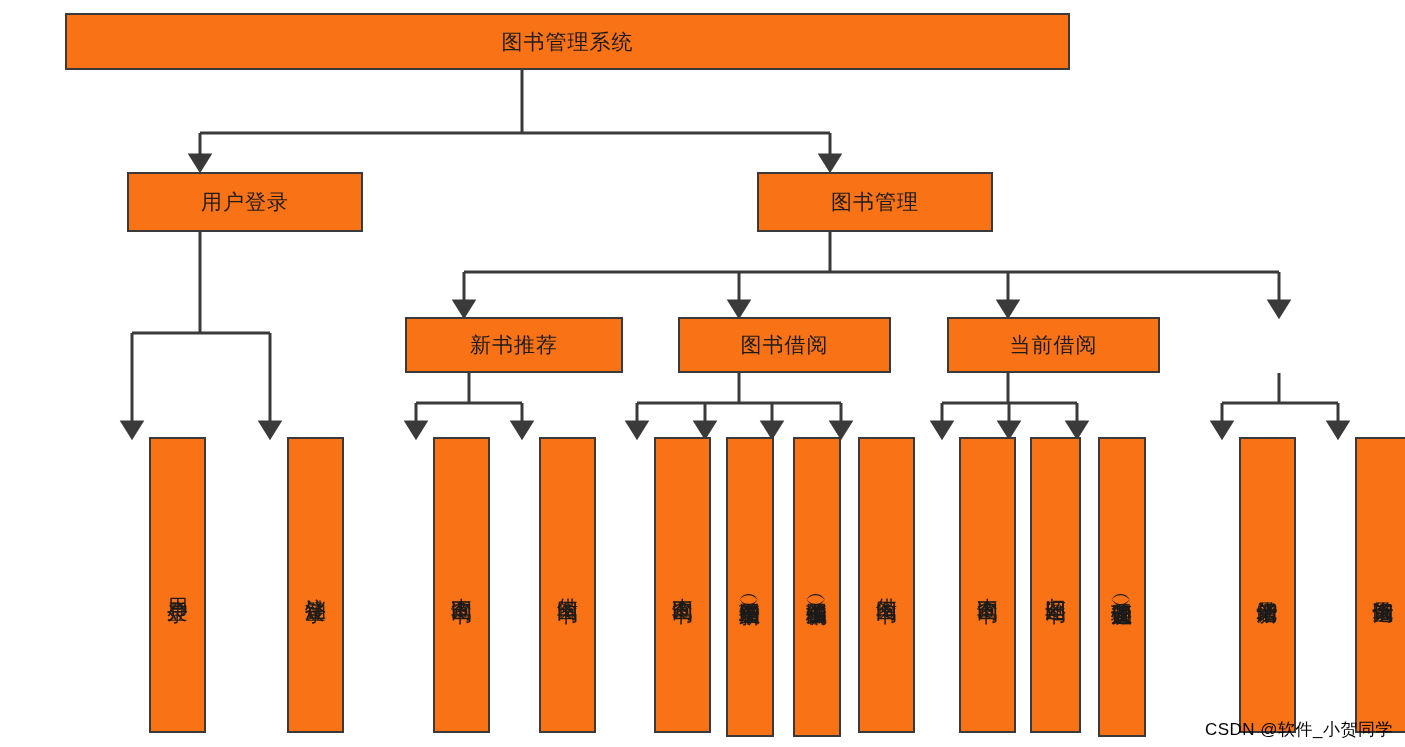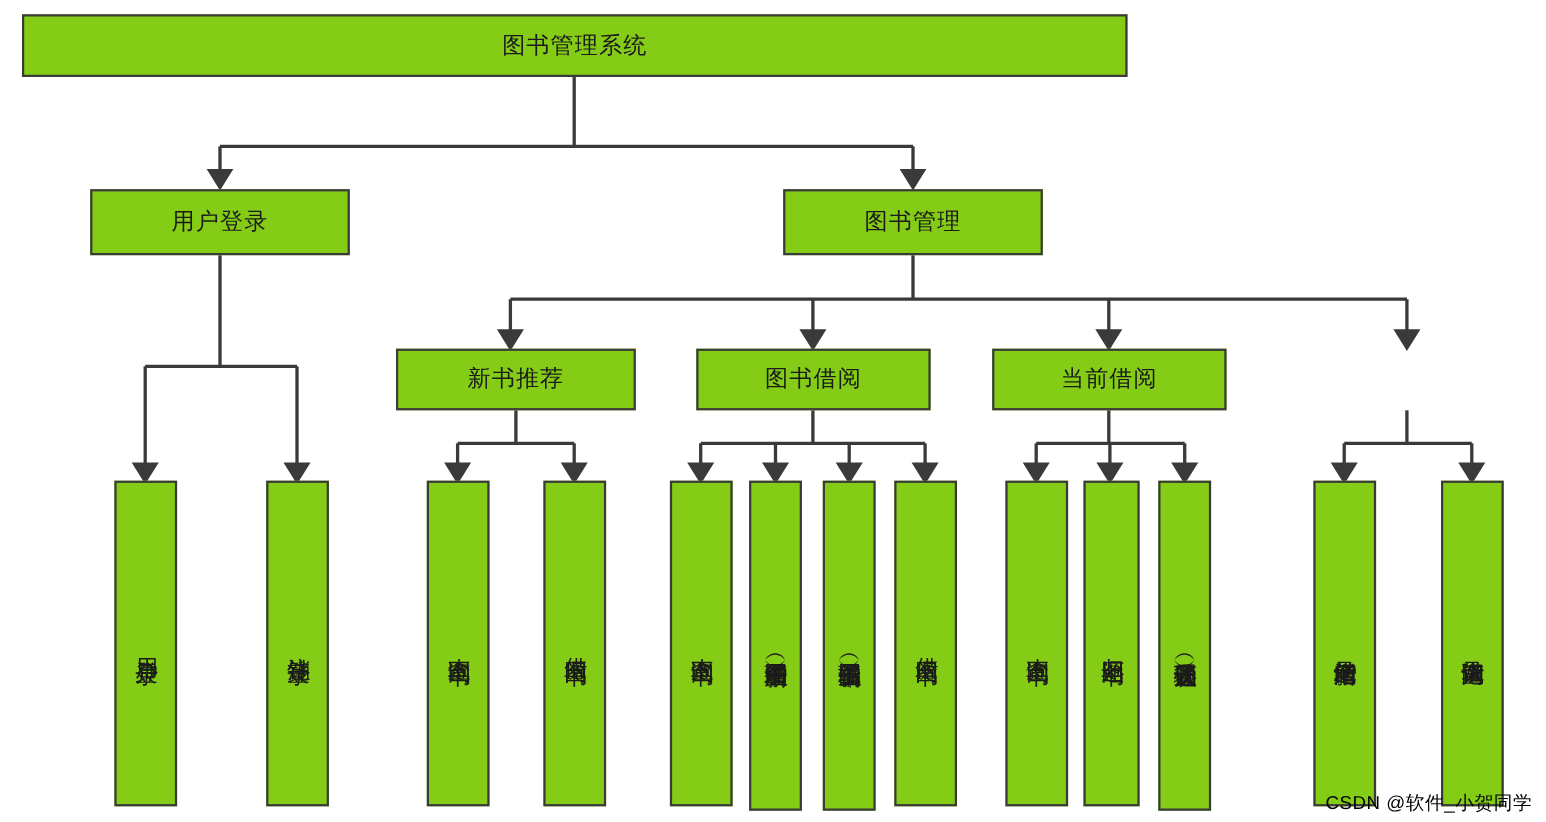--- a/index.html
+++ b/index.html
@@ -22,26 +22,27 @@
     left: 0;
     top: 0;
     width: 1405px;
     height: 747px;
     pointer-events: none;
   }
   .node {
     position: absolute;
     box-sizing: border-box;
     border: 2.5px solid #3a3a3a;
-    background: #84cc16;
+    background: #f97316;
     color: #1b1b1b;
     display: flex;
     align-items: center;
     justify-content: center;
     text-align: center;
+    margin-left: 45px;
   }
   .node.horiz {
     font-size: 21px;
     letter-spacing: 1px;
     line-height: 1.2;
   }
   .node.vert {
     writing-mode: vertical-rl;
     text-orientation: upright;
     font-size: 21px;

